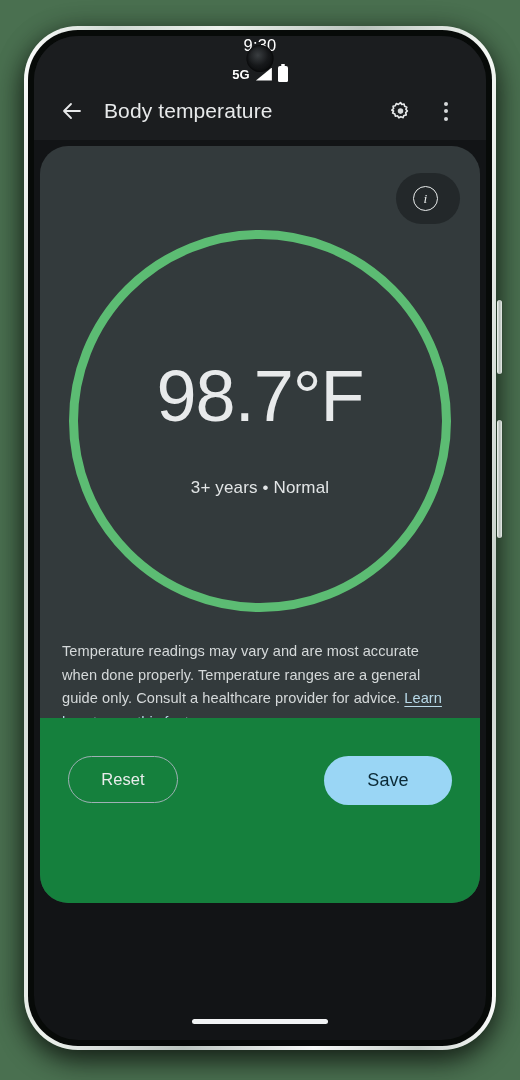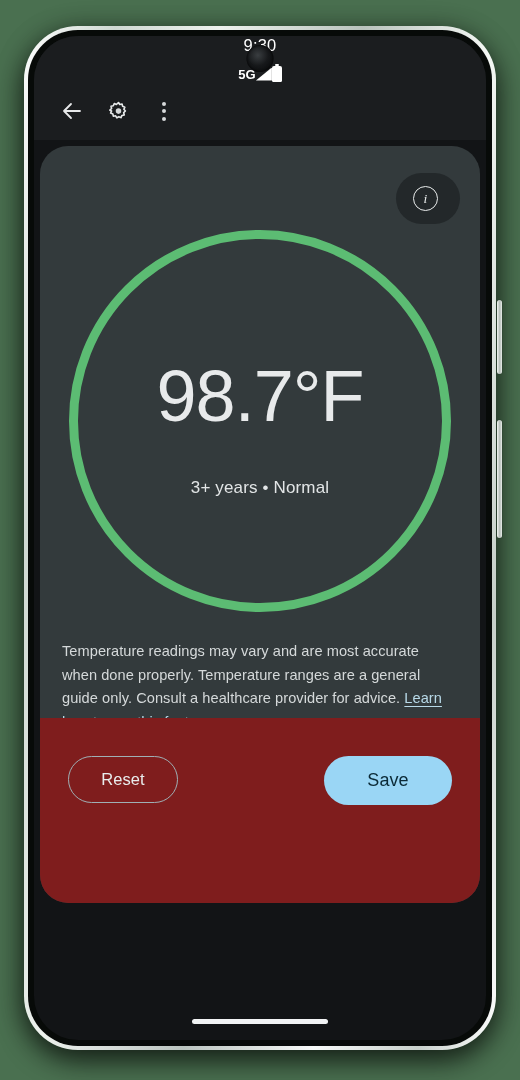--- a/index.html
+++ b/index.html
@@ -89,20 +89,21 @@
     flex-direction: column;
   }
   .status-time {
     font-size: 16.5px;
     font-weight: 500;
     letter-spacing: .2px;
   }
   .status-right {
     display: flex;
     align-items: center;
+    gap: 6px;
   }
   .net-label {
     font-size: 13px;
     font-weight: 600;
     letter-spacing: .2px;
   }
   .signal-tri {
     width: 16px; height: 13px;
     background: #fff;
     clip-path: polygon(100% 0, 100% 100%, 0 100%);
@@ -298,21 +299,21 @@
     white-space: nowrap;
     letter-spacing: .1px;
   }
 
   
   .bottom-bar {
     position: absolute;
     left: 0; right: 0;
     bottom: 0;
     height: 185px;
-    background: #7f1d1d;
+    background: #15803d;
     display: flex;
     align-items: flex-start;
     justify-content: space-between;
     padding: 38px 28px 0 28px;
     box-sizing: border-box;
   }
   .btn-outline {
     min-width: 110px;
     padding: 13px 28px;
     border-radius: 26px;
@@ -374,20 +375,21 @@
         <span class="battery"></span>
       </div>
     </div>
 
     <div class="app-bar">
       <div class="icon-btn">
         <svg width="24" height="24" viewBox="0 0 24 24">
           <path d="M20 12H4M4 12l7-7M4 12l7 7" fill="none" stroke="#e7e9ea" stroke-width="1.8" stroke-linecap="round" stroke-linejoin="round"></path>
         </svg>
       </div>
+      <div class="app-title">Body temperature</div>
       <div class="icon-btn">
         <svg width="23" height="23" viewBox="0 0 24 24">
           <path fill="none" stroke="#e7e9ea" stroke-width="1.7" stroke-linejoin="round" d="M12 2.6l1.3 2.1 2.4-.5.6 2.4 2.3.9-1 2.2 1.6 1.8-1.8 1.7.6 2.4-2.4.5-1 2.3-2.2-1-2.1 1.2-1.3-2.1-2.4.4-.5-2.4-2.3-.9 1-2.2L3 10.6l1.8-1.7-.6-2.4 2.4-.5 1-2.3 2.2 1z"></path>
           <circle cx="12" cy="11.6" r="2.9" fill="#d6d9da"></circle>
         </svg>
       </div>
       <div class="icon-btn">
         <span class="dots">
             <i></i>
             <i></i>

